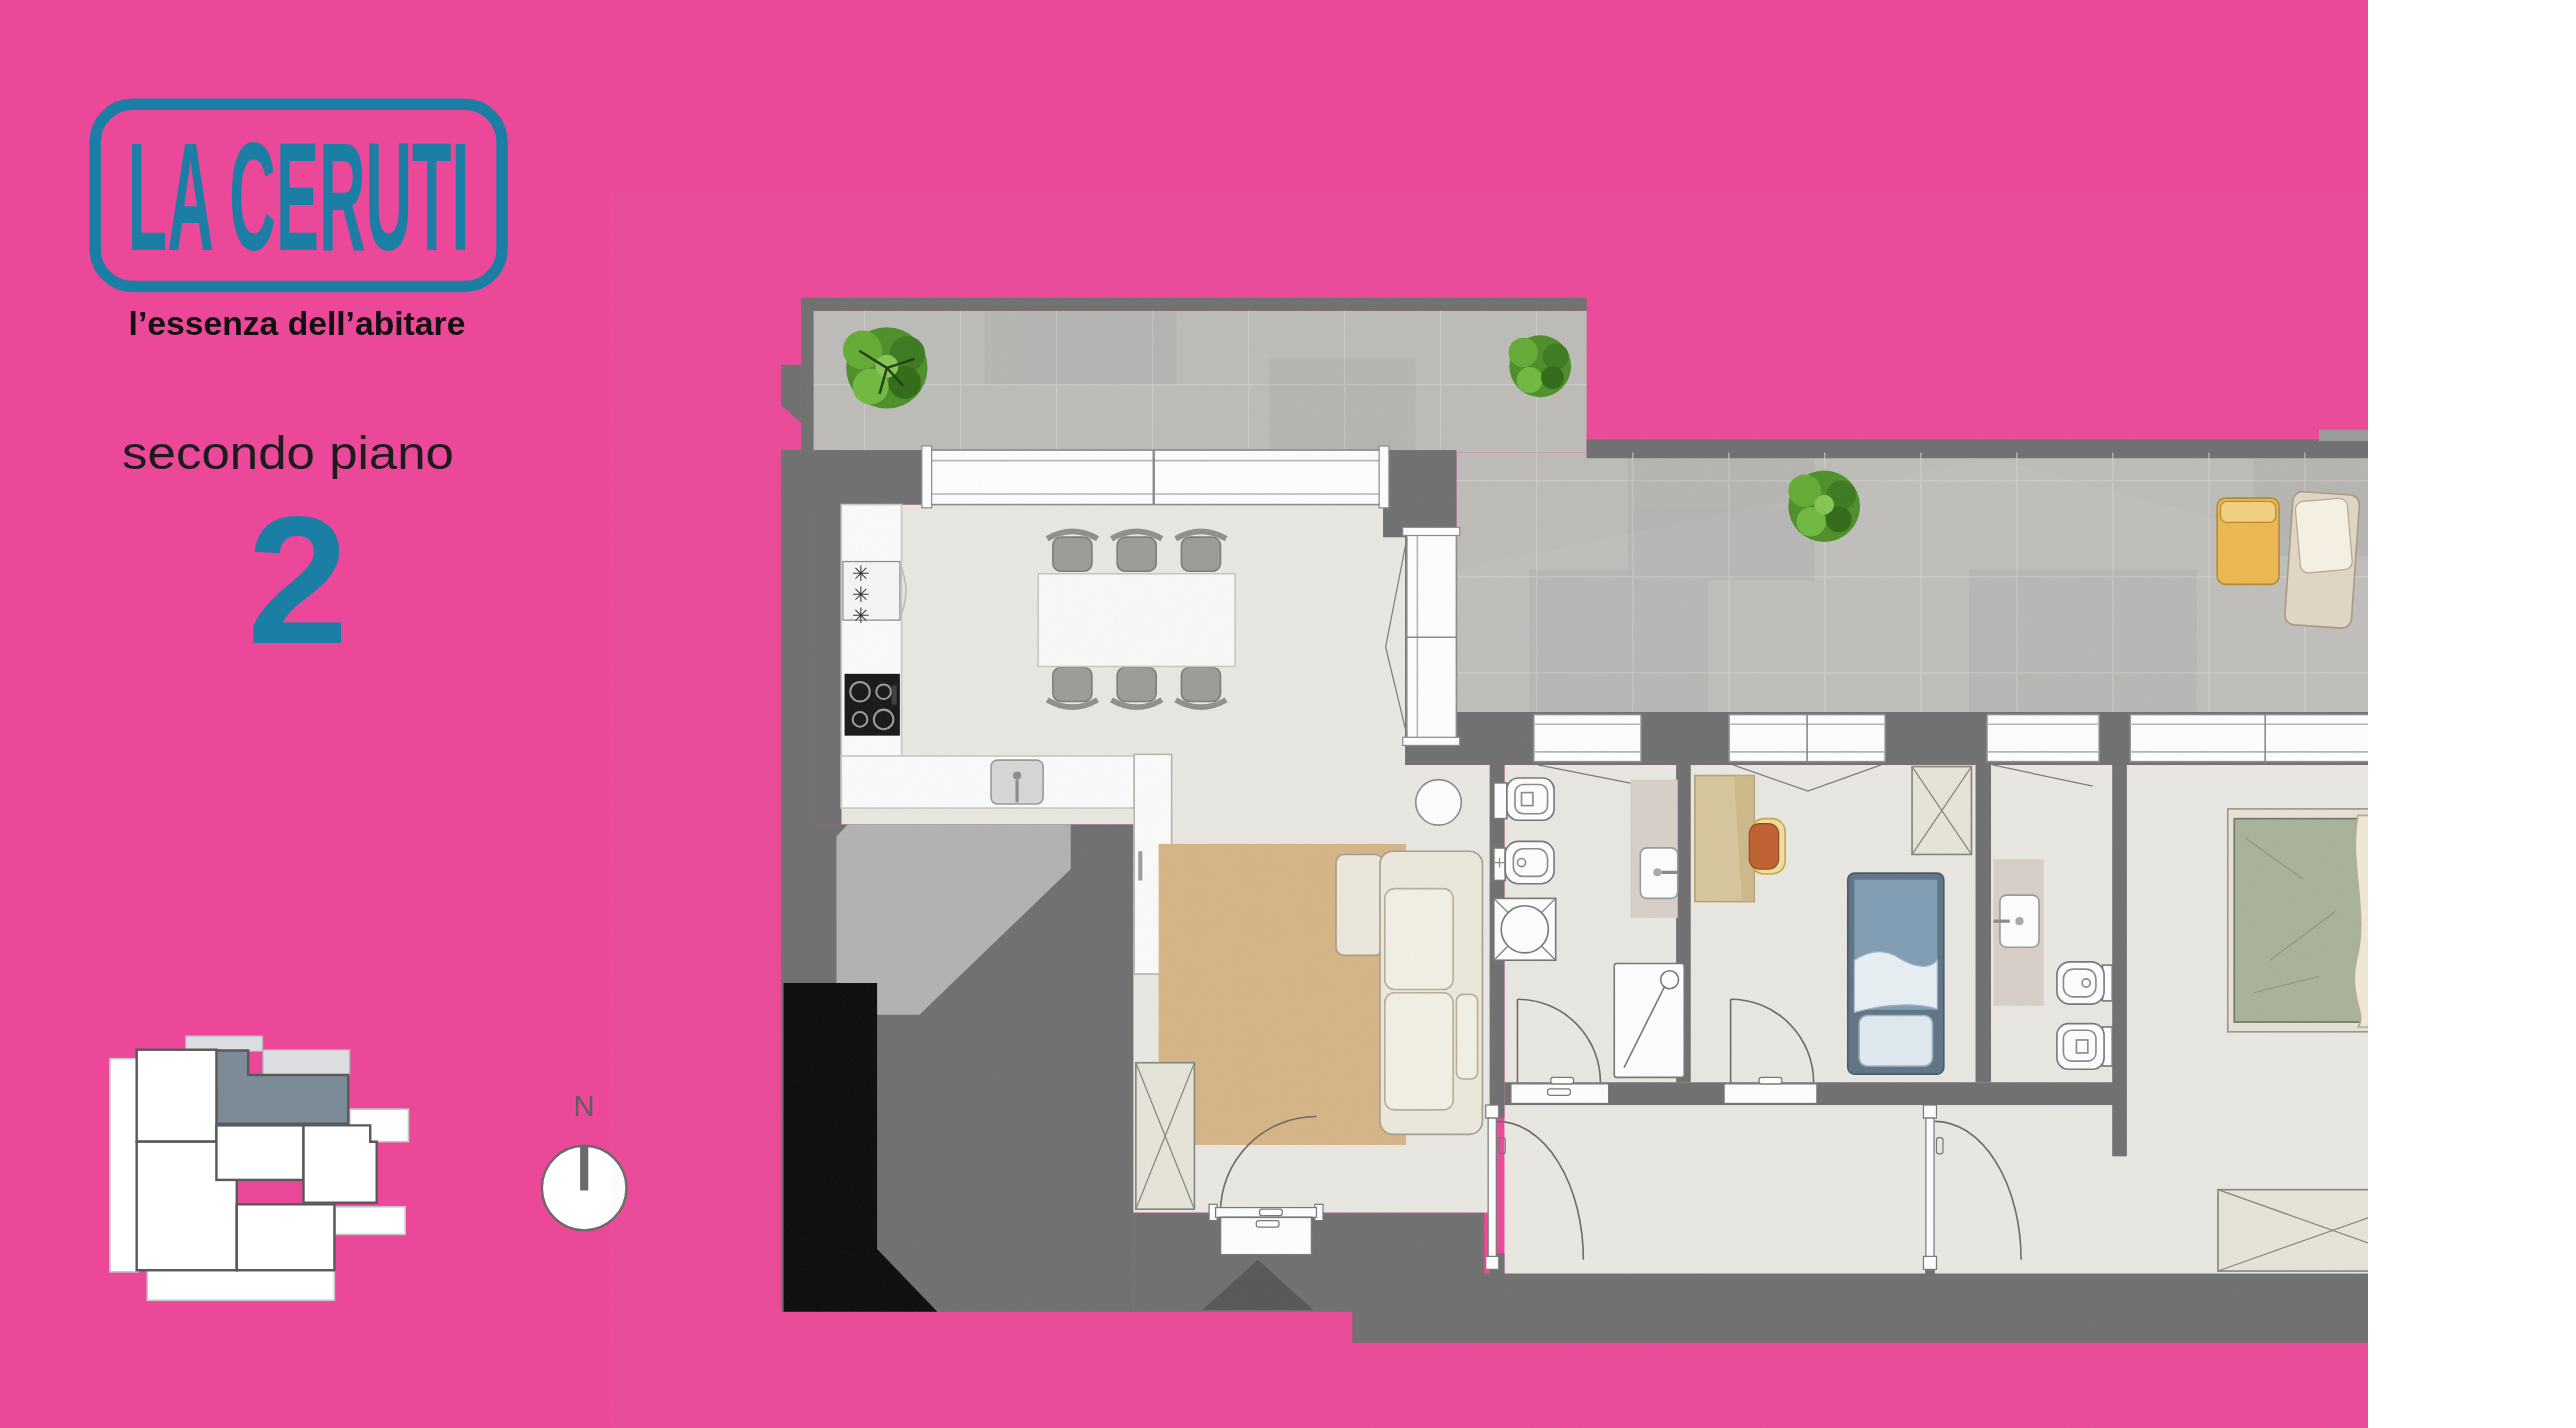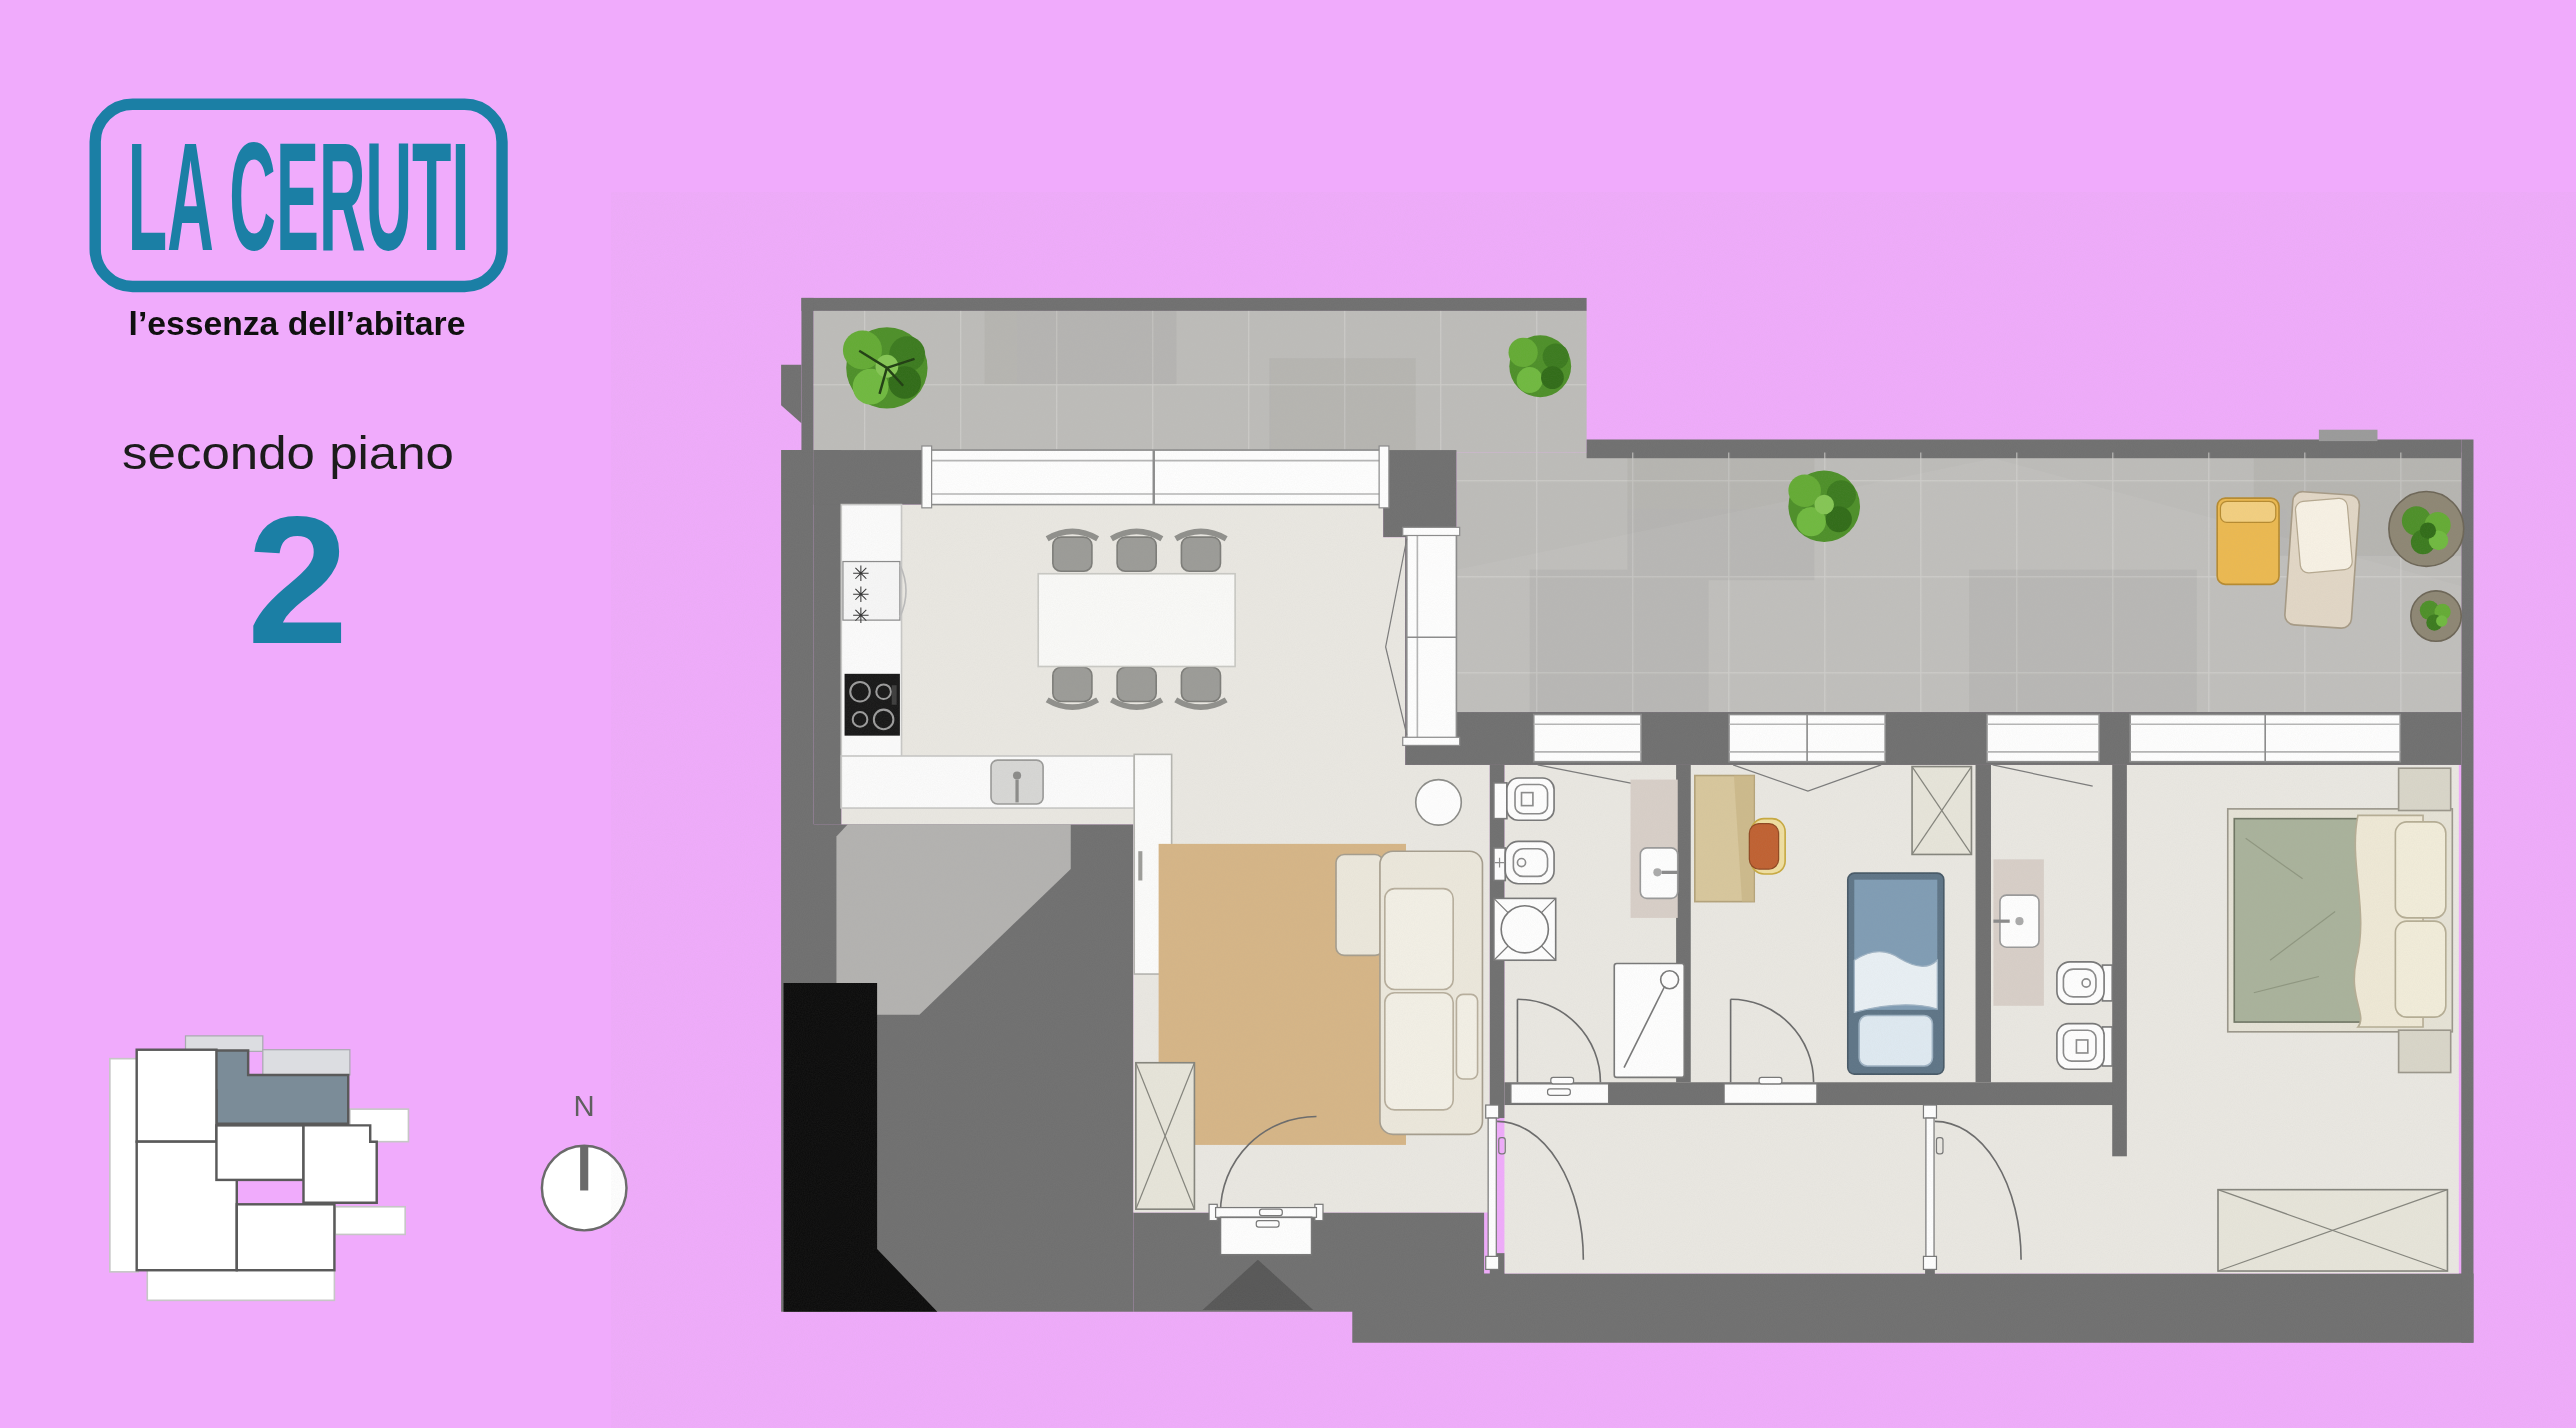--- a/index.html
+++ b/index.html
@@ -1,16 +1,16 @@
 <!DOCTYPE html>
 <html style="font-size:13px"><head>
 <meta charset="utf-8">
 <style>
   html,body{margin:0;padding:0;background:#ffffff;}
-  .stage{position:relative;width:2576px;height:1429px;background:#f0abfc;overflow:hidden;
+  .stage{position:relative;width:2368px;height:1429px;background:#ec4899;overflow:hidden;
          font-family:"Liberation Sans", sans-serif;}
   svg{position:absolute;left:0;top:0;}
   text{font-family:"Liberation Sans", sans-serif;}
   .logoText{font-weight:bold;}
 </style>
 </head>
 <body>
 
 <div class="stage">
 <svg width="2576" height="1429" viewBox="0 0 3166 1756">

